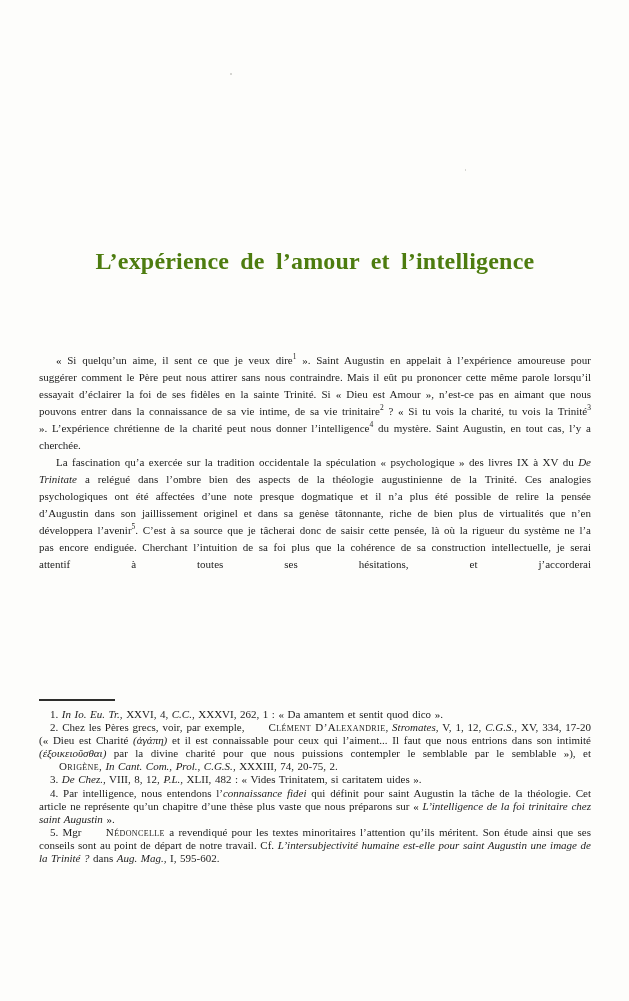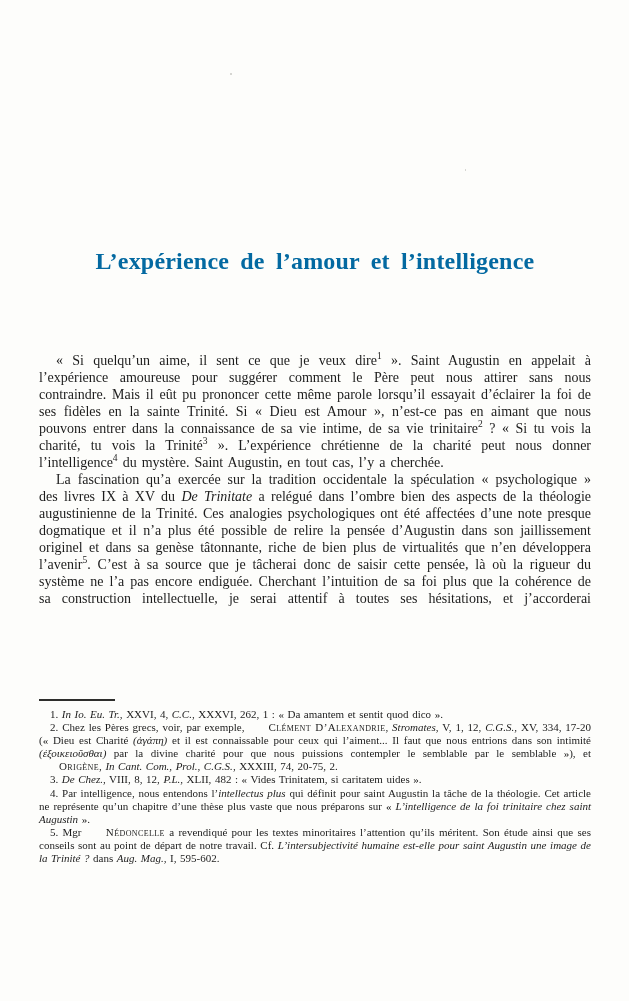--- a/index.html
+++ b/index.html
@@ -26,28 +26,28 @@
     position: absolute;
     top: 238px;
     left: 0;
     width: 100%;
     text-align: center;
     font-size: 24px;
     font-weight: bold;
     line-height: 46px;
     letter-spacing: 0.2px;
     word-spacing: 5px;
-    color: #0369a1;
+    color: #4d7c0f;
   }
   .body-text {
     position: absolute;
     top: 352px;
     left: 0;
     width: 100%;
-    font-size: 14px;
+    font-size: 11px;
     line-height: 17px;
     text-align: justify;
     word-spacing: 1.5px;
   }
   .body-text p {
     margin: 0;
     text-indent: 17px;
   }
   .body-text p.justify-last {
     text-align-last: justify;
@@ -105,17 +105,17 @@
     <p><span>« Si quelqu’un aime, il sent ce que je veux dire</span><sup>1</sup><span> ». Saint Augustin en appelait à l’expérience amoureuse pour suggérer comment le Père peut nous attirer sans nous contraindre. Mais il eût pu prononcer cette même parole lorsqu’il essayait d’éclairer la foi de ses fidèles en la sainte Trinité. Si « Dieu est Amour », n’est-ce pas en aimant que nous pouvons entrer dans la connaissance de sa vie intime, de sa vie trinitaire</span><sup>2</sup><span> ? « Si tu vois la charité, tu vois la Trinité</span><sup>3</sup><span> ». L’expérience chrétienne de la charité peut nous donner l’intelligence</span><sup>4</sup><span> du mystère. Saint Augustin, en tout cas, l’y a cherchée.</span></p>
     <p class="justify-last"><span>La fascination qu’a exercée sur la tradition occidentale la spéculation « psychologique » des livres IX à XV du </span><span class="it">De Trinitate</span><span> a relégué dans l’ombre bien des aspects de la théologie augustinienne de la Trinité. Ces analogies psychologiques ont été affectées d’une note presque dogmatique et il n’a plus été possible de relire la pensée d’Augustin dans son jaillissement originel et dans sa genèse tâtonnante, riche de bien plus de virtualités que n’en développera l’avenir</span><sup>5</sup><span>. C’est à sa source que je tâcherai donc de saisir cette pensée, là où la rigueur du système ne l’a pas encore endiguée. Cherchant l’intuition de sa foi plus que la cohérence de sa construction intellectuelle, je serai attentif à toutes ses hésitations, et j’accorderai</span></p>
   </div>
 
   <div class="fn-rule"></div>
 
   <div class="footnotes">
     <p><span>1. </span><span class="it">In Io. Eu. Tr.</span><span>, XXVI, 4, </span><span class="it">C.C.</span><span>, XXXVI, 262, 1 : « Da amantem et sentit quod dico ».</span></p>
     <p><span>2. Chez les Pères grecs, voir, par exemple, </span><span class="sc">Clément D’Alexandrie</span><span>, </span><span class="it">Stromates</span><span>, V, 1, 12, </span><span class="it">C.G.S.</span><span>, XV, 334, 17-20 (« Dieu est Charité </span><span class="it">(ἀγάπη)</span><span> et il est connaissable pour ceux qui l’aiment... Il faut que nous entrions dans son intimité </span><span class="it">(ἐξοικειοῦσθαι)</span><span> par la divine charité pour que nous puissions contempler le semblable par le semblable »), et </span><span class="sc">Origène</span><span>, </span><span class="it">In Cant. Com., Prol.</span><span>, </span><span class="it">C.G.S.</span><span>, XXXIII, 74, 20-75, 2.</span></p>
     <p><span>3. </span><span class="it">De Chez.</span><span>, VIII, 8, 12, </span><span class="it">P.L.</span><span>, XLII, 482 : « Vides Trinitatem, si caritatem uides ».</span></p>
-    <p><span>4. Par intelligence, nous entendons l’</span><span class="it">intellectus plus</span><span> qui définit pour saint Augustin la tâche de la théologie. Cet article ne représente qu’un chapitre d’une thèse plus vaste que nous préparons sur « </span><span class="it">L’intelligence de la foi trinitaire chez saint Augustin</span><span> ».</span></p>
+    <p><span>4. Par intelligence, nous entendons l’</span><span class="it">connaissance fidei</span><span> qui définit pour saint Augustin la tâche de la théologie. Cet article ne représente qu’un chapitre d’une thèse plus vaste que nous préparons sur « </span><span class="it">L’intelligence de la foi trinitaire chez saint Augustin</span><span> ».</span></p>
     <p><span>5. Mgr </span><span class="sc">Nédoncelle</span><span> a revendiqué pour les textes minoritaires l’attention qu’ils méritent. Son étude ainsi que ses conseils sont au point de départ de notre travail. Cf. </span><span class="it">L’intersubjectivité humaine est-elle pour saint Augustin une image de la Trinité ?</span><span> dans </span><span class="it">Aug. Mag.</span><span>, I, 595-602.</span></p>
   </div>
 
 </div>
 
 </body></html>

